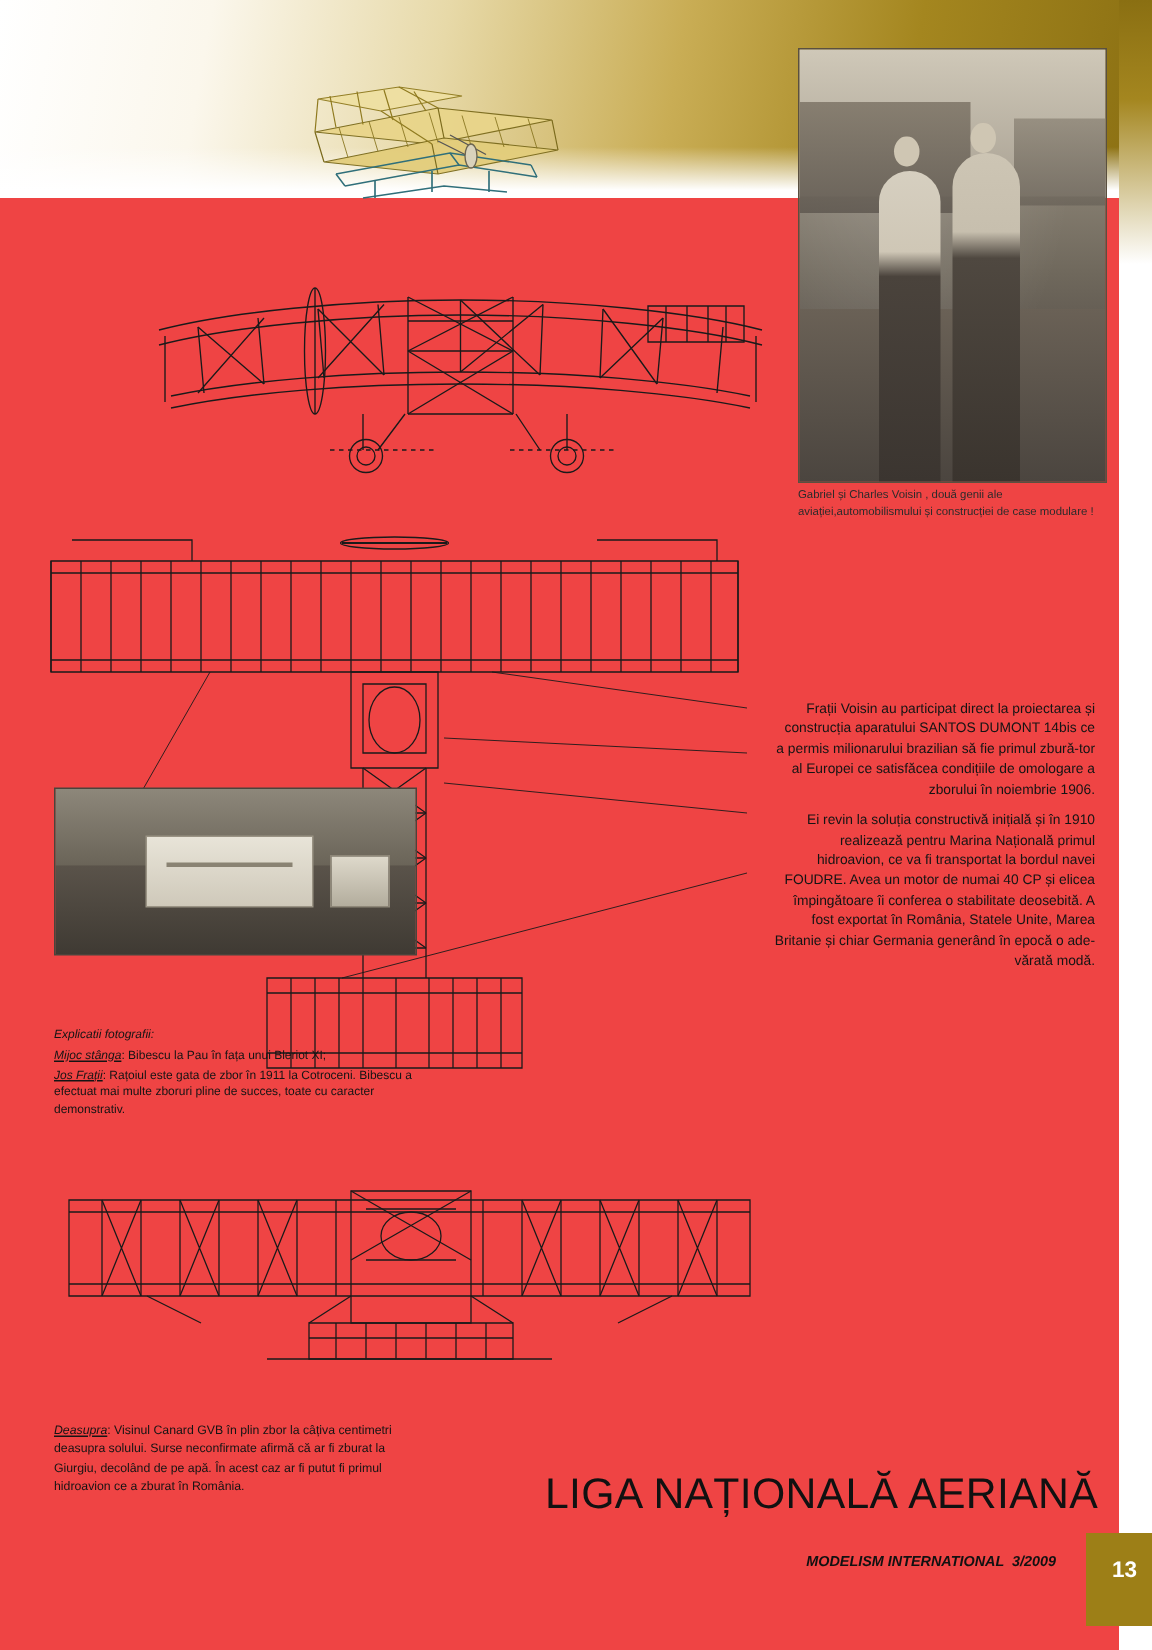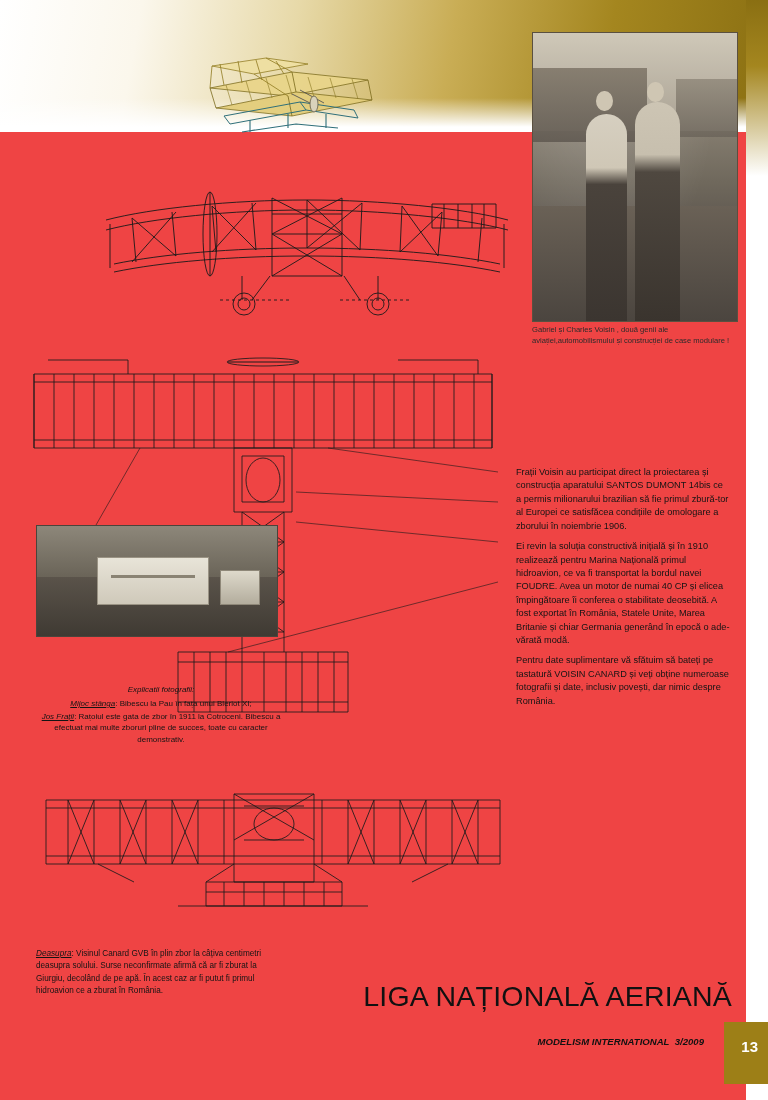--- a/index.html
+++ b/index.html
@@ -79,30 +79,30 @@
   .pb-box{position:absolute;right:7%;top:40%;width:16%;height:30%;
     background:linear-gradient(180deg,#ded9cb,#b3ad9d);border:1px solid #8e8778;}
 
   
   .art{position:absolute;}
   .art svg{display:block;}
 
   
   .col-text{
     position:absolute;left:516px;top:466px;width:214px;
-    font-size:9.2px;line-height:1.46;color:#141414;text-align:left;
+    font-size:9.2px;line-height:1.46;color:#141414;text-align:right;
   }
   .col-text p{margin:0 0 7px 0;}
 
   .expl{
     position:absolute;left:36px;top:684px;width:250px;
     font-size:8px;line-height:1.48;color:#141414;
   }
   .expl .h{font-style:italic;margin:0 0 2px 0;}
-  .expl p{margin:0 0 1px 0;text-align:center;}
+  .expl p{margin:0 0 1px 0;}
   .expl u{text-decoration:underline;font-style:italic;}
 
   .deasupra{
     position:absolute;left:36px;top:948px;width:234px;
     font-size:8.2px;line-height:1.5;color:#141414;
   }
   .deasupra u{text-decoration:underline;font-style:italic;}
 
   
   .liga{
@@ -271,21 +271,20 @@
   <div class="photo photo-biplan">
     <div class="pb-sky"></div>
     <div class="pb-ground"></div>
     <div class="pb-plane"></div>
     <div class="pb-box"></div>
   </div>
 
   <div class="col-text">
     <p>Frații Voisin au participat direct la proiectarea și construcția aparatului SANTOS DUMONT 14bis ce a permis milionarului brazilian să fie primul zbură-tor al Europei ce satisfăcea condițiile de omologare a zborului în noiembrie 1906.</p>
     <p>Ei revin la soluția constructivă inițială și în 1910 realizează pentru Marina Națională primul hidroavion, ce va fi transportat la bordul navei FOUDRE. Avea un motor de numai 40 CP și elicea împingătoare îi conferea o stabilitate deosebită. A fost exportat în România, Statele Unite, Marea Britanie și chiar Germania generând în epocă o ade-vărată modă.</p>
-    <p>Pentru date suplimentare vă sfătuim să bateți pe tastatură VOISIN CANARD și veți obține numeroase fotografii și date, inclusiv povești, dar nimic despre România.</p>
   </div>
 
   <div class="expl">
     <p class="h">Explicatii fotografii:</p>
     <p><u>Mijoc stânga</u><span>: Bibescu la Pau în fața unui Bleriot XI;</span></p>
     <p><u>Jos Frații</u><span>: Rațoiul este gata de zbor în 1911 la Cotroceni. Bibescu a efectuat mai multe zboruri pline de succes, toate cu caracter demonstrativ.</span></p>
   </div>
 
   <div class="deasupra">
     <u>Deasupra</u><span>: Visinul Canard GVB în plin zbor la câțiva centimetri deasupra solului. Surse neconfirmate afirmă că ar fi zburat la Giurgiu, decolând de pe apă. În acest caz ar fi putut fi primul hidroavion ce a zburat în România.</span>

